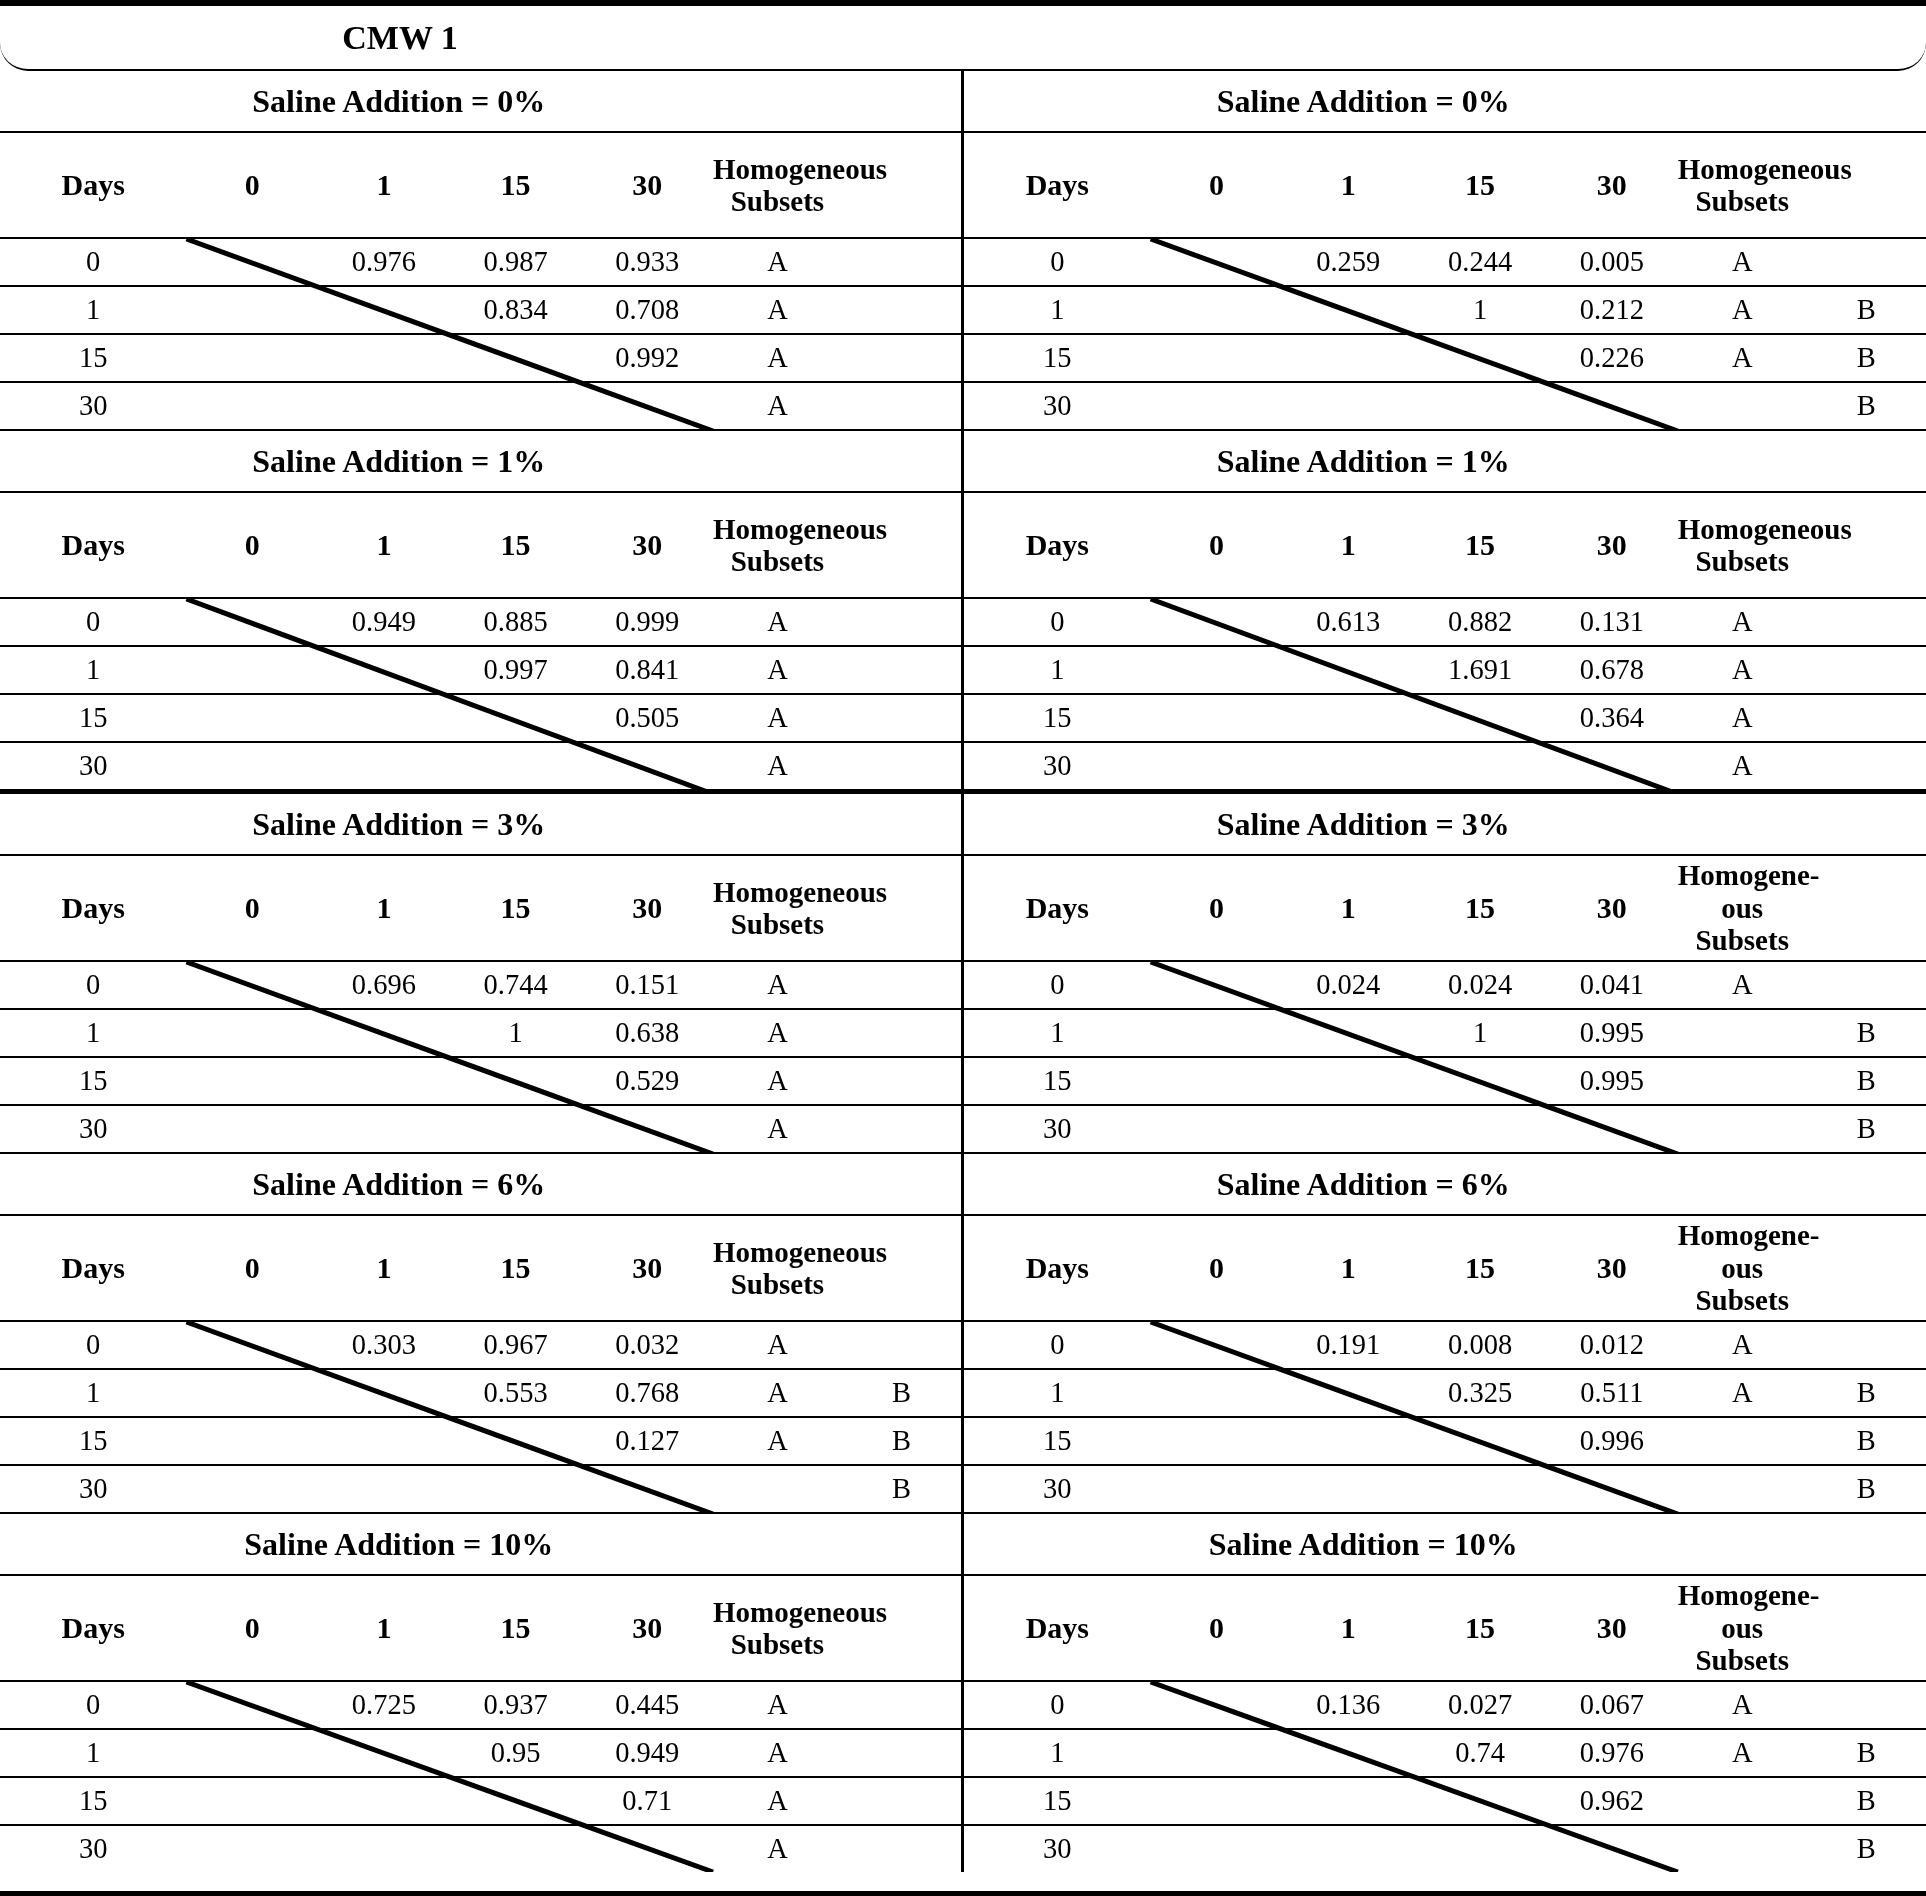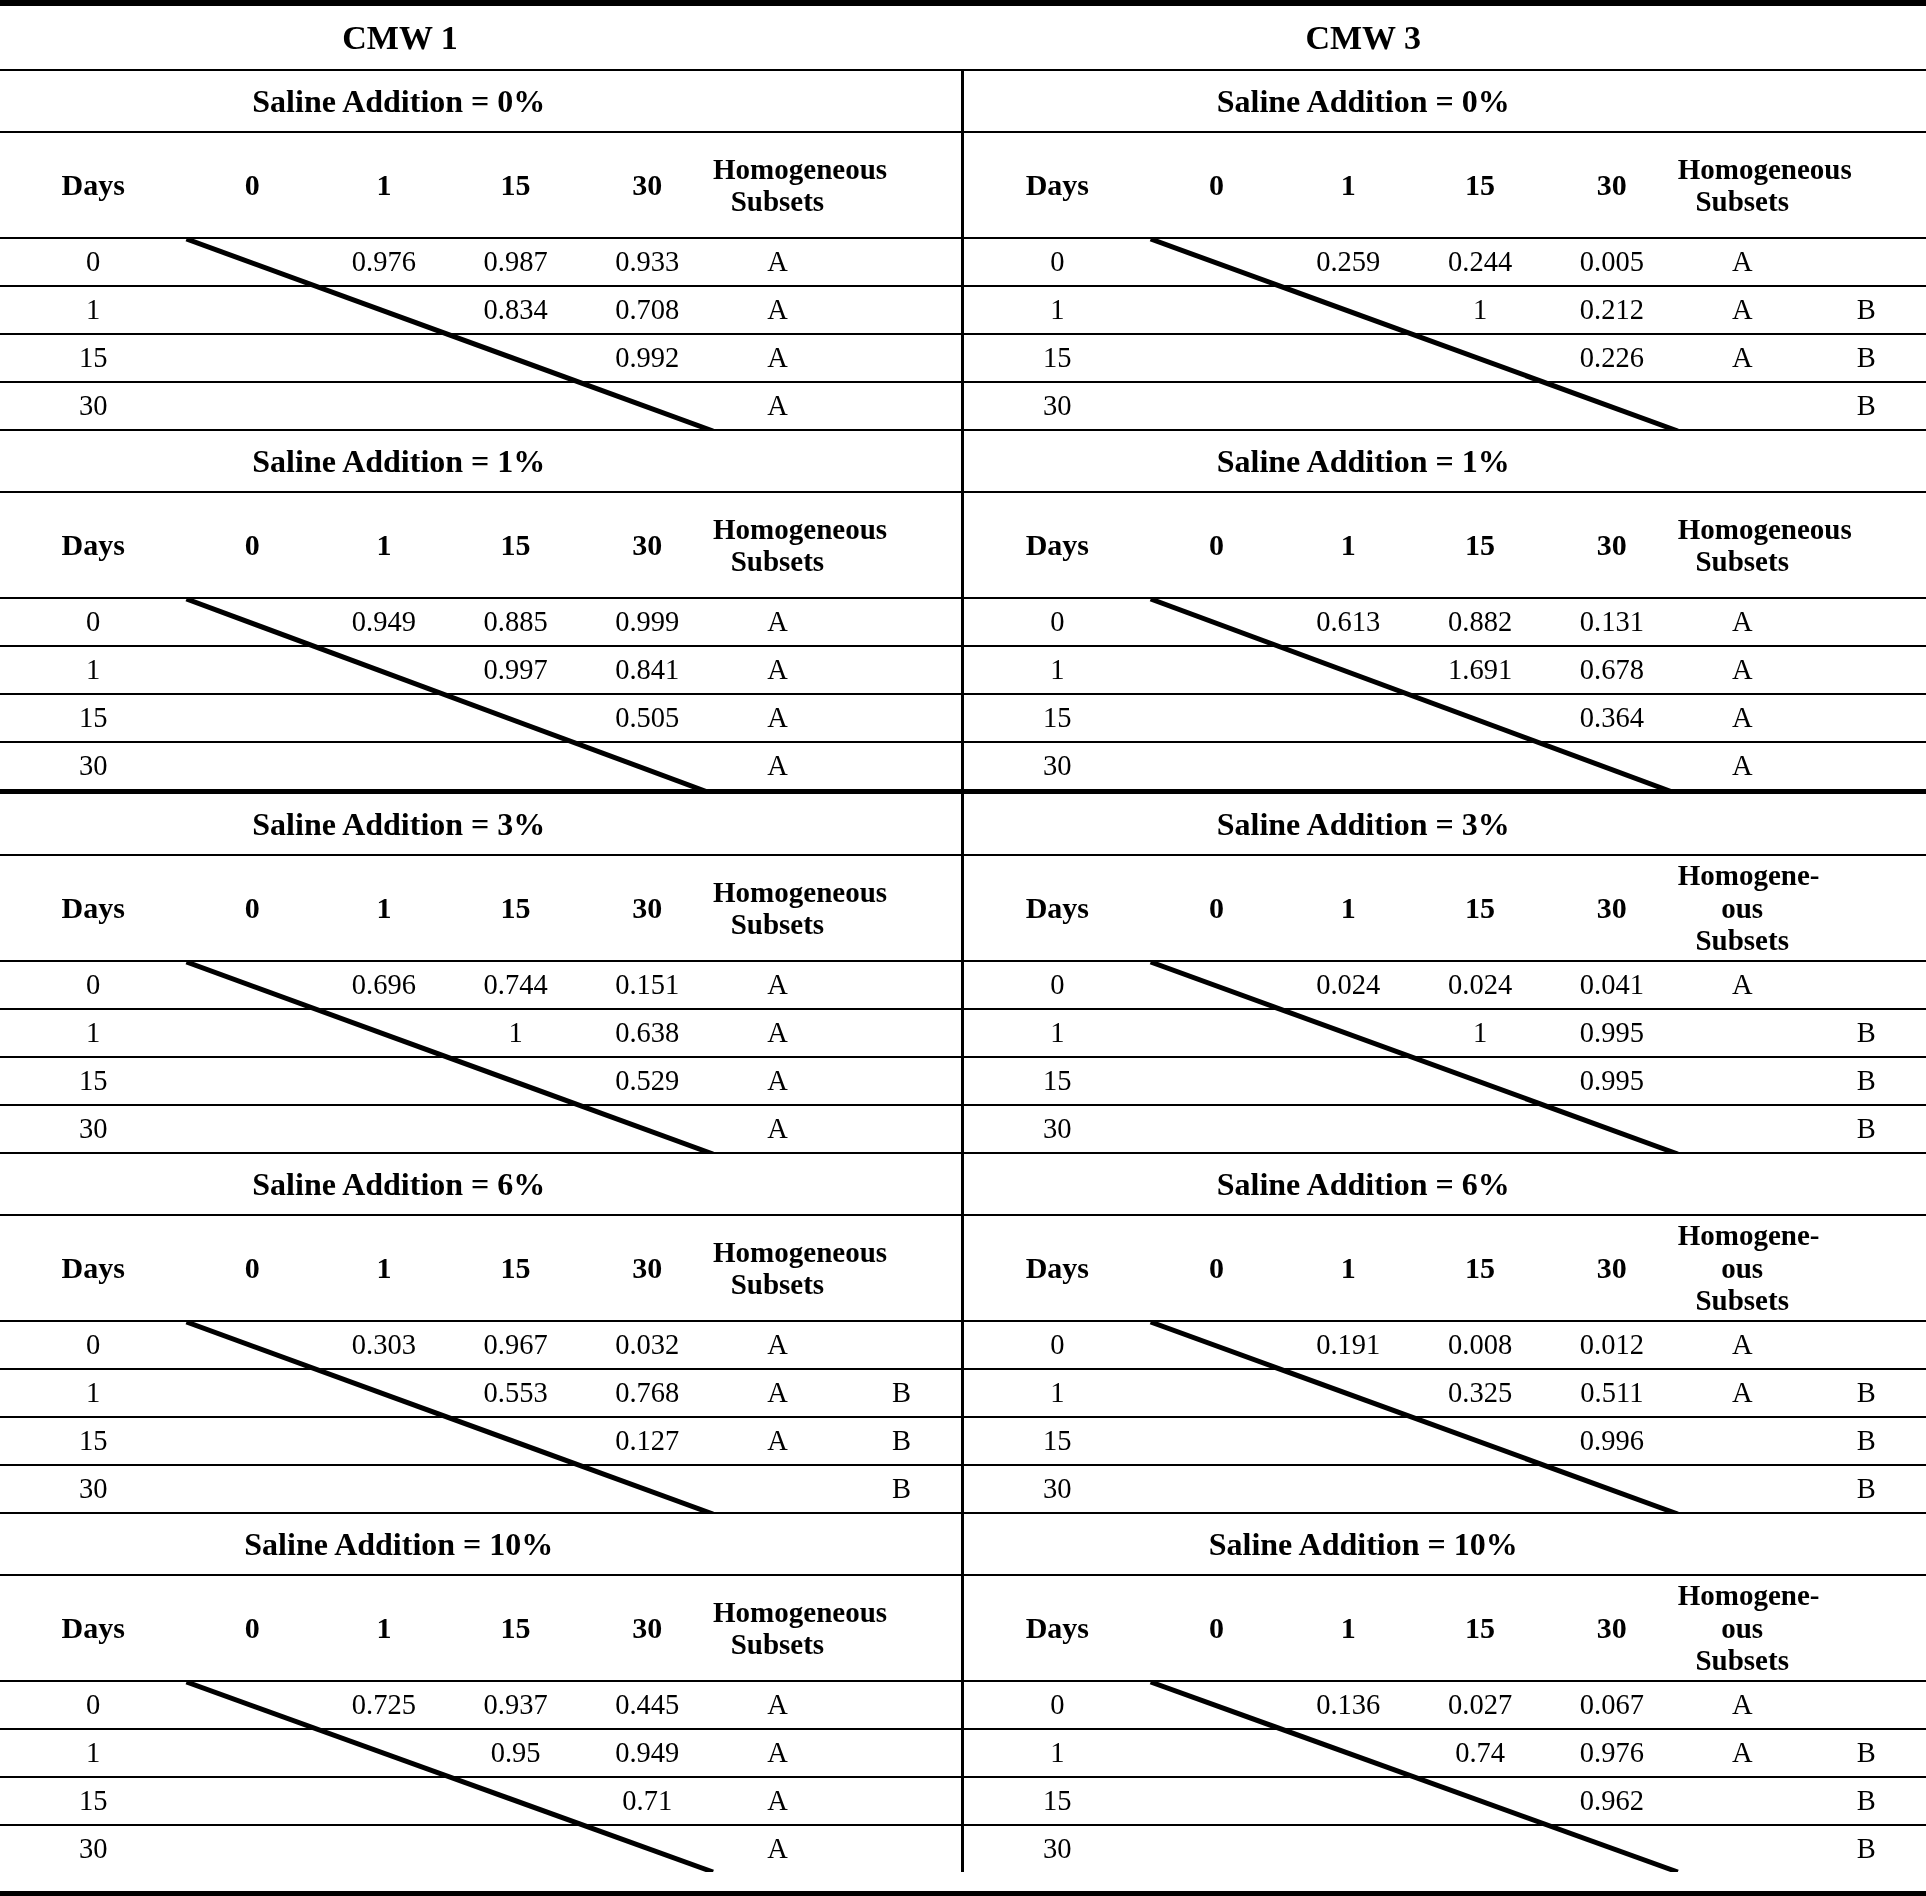--- a/index.html
+++ b/index.html
@@ -2,21 +2,21 @@
 <html style="font-size:7.1px"><head>
 <meta charset="utf-8">
 <style>
   html,body{margin:0;padding:0;background:#fff;}
   body{font-family:"Liberation Serif","DejaVu Serif",serif;color:#000;}
   .page{width:1926px;height:1897px;background:#fff;overflow:hidden;}
   .tbl{width:1926px;height:1897px;box-sizing:border-box;
        border-top:6.2px solid #000;border-bottom:6.2px solid #000;}
 
   
-  .cmw-row{display:flex;height:63px;border-bottom:2.2px solid #000;}
+  .cmw-row{display:flex;height:63px;border-bottom:2.2px solid #000;border-radius:28px;}
   .cmw-half-l{width:964px;display:flex;align-items:center;}
   .cmw-half-r{flex:1;display:flex;align-items:center;}
   .group-title{width:83%;text-align:center;font-weight:bold;font-size:34px;}
 
   
   .columns{display:flex;align-items:flex-end;}
   .col-left{width:961px;border-right:3.6px solid #000;}
   .col-right{flex:1;}
 
   
@@ -40,23 +40,20 @@
 </head>
 <body>
 
 <div class="page">
   <div class="tbl">
 
     <div class="cmw-row">
       <div class="cmw-half-l">
         <div class="group-title">CMW 1</div>
       </div>
-      <div class="cmw-half-r">
-        <div class="group-title">CMW 3</div>
-      </div>
     </div>
 
     <div class="columns">
       <div class="col-left" id="col-0">
   <div class="section">
     <div class="saline-row">
       <div class="saline-title">Saline Addition = 0%</div>
     </div>
     <div class="head-row">
       <div class="hd cell">Days</div>

